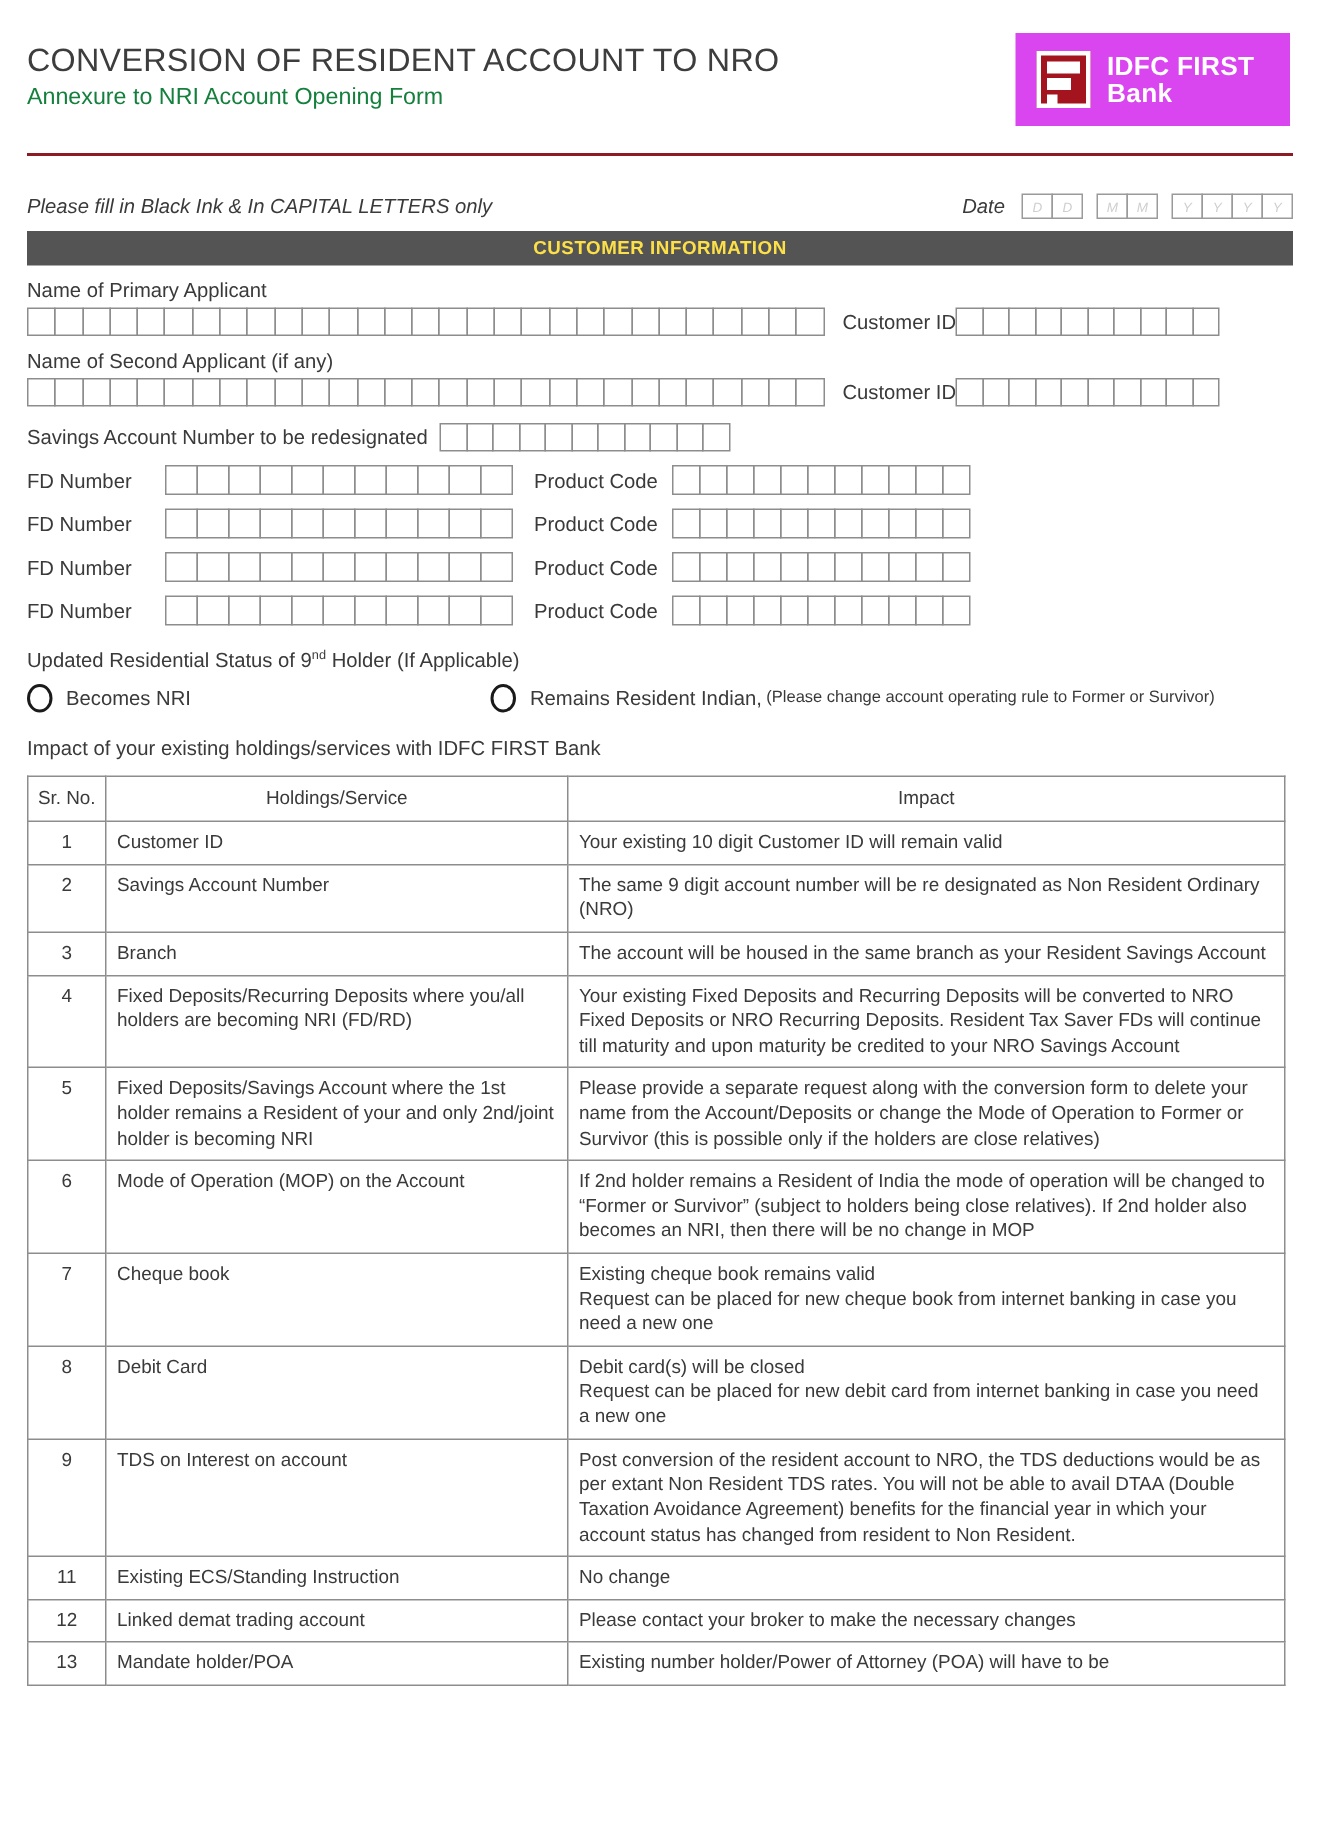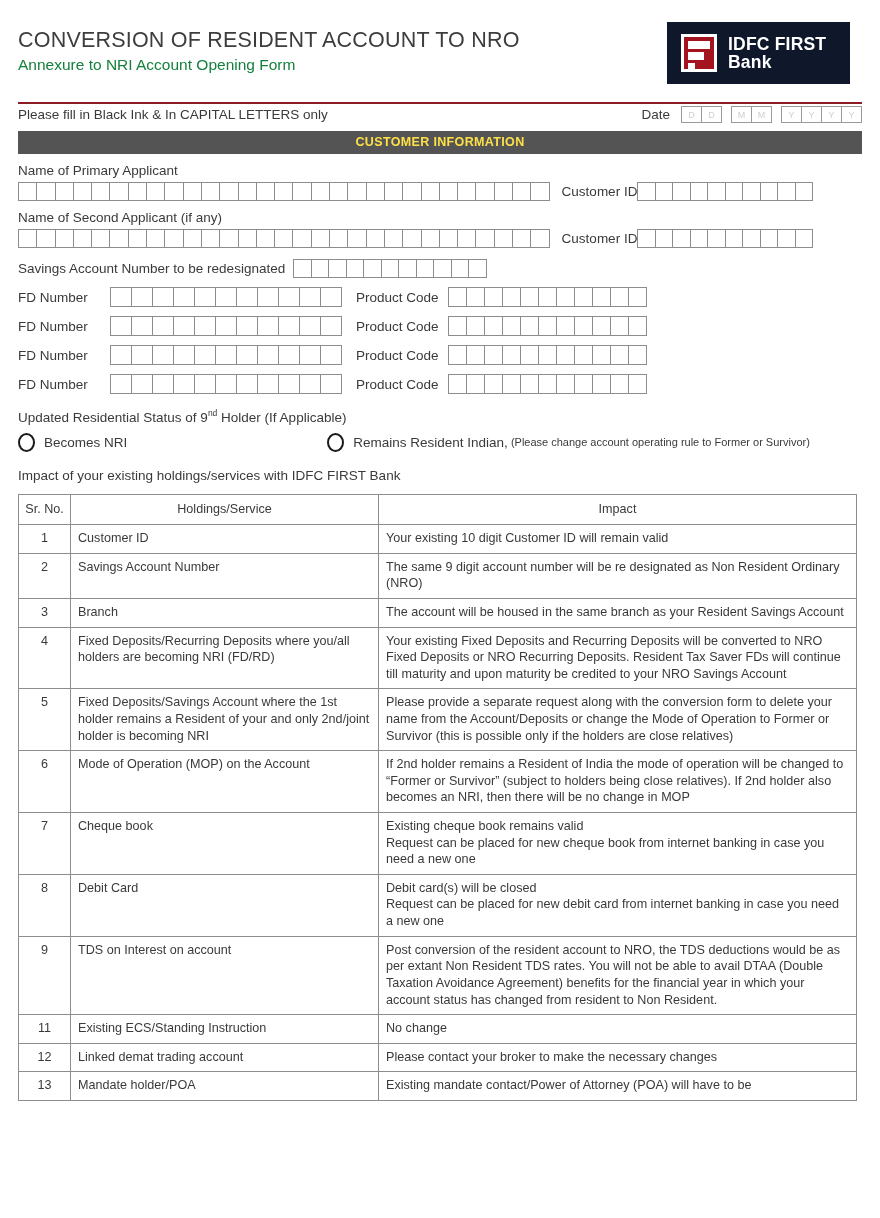--- a/index.html
+++ b/index.html
@@ -15,37 +15,37 @@
   }
   .page { position: relative; width: 880px; height: 1218px; padding: 0 18px; }
 
   
   .header { display: flex; justify-content: space-between; align-items: flex-start;
             padding-top: 22px; }
   .titles { padding-top: 6px; }
   .title-main { font-size: 21.5px; letter-spacing: .2px; color: #3d3d3d; font-weight: 400; line-height: 1.15; }
   .title-sub  { font-size: 15.5px; color: #15803d; margin-top: 3px; font-weight: 400; }
 
-  .logo { width: 183px; height: 62px; background: #0f172a; display: flex;
-          align-items: center; gap: 11px; padding-left: 14px; margin-right: 12px;}
+  .logo { width: 183px; height: 62px; background: #d946ef; display: flex;
+          align-items: center; gap: 11px; padding-left: 14px; margin-right: 2px;}
   .logo-mark { width: 36px; height: 38px; border: 3px solid #ffffff; position: relative;
                flex: 0 0 auto; background: #a3141f; }
   .logo-mark i { position: absolute; background: #ffffff; display: block; }
   .logo-mark .b1 { left: 4px;  top: 4px;   width: 22px; height: 8px; }
   .logo-mark .b2 { left: 4px;  top: 15px;  width: 16px; height: 8px; }
   .logo-mark .b3 { left: 4px;  top: 26px;  width: 7px;  height: 7px; }
   .logo-text { color: #fff; line-height: 1.05; }
   .logo-l1 { font-size: 17.5px; font-weight: bold; letter-spacing: .2px; }
   .logo-l2 { font-size: 17.5px; font-weight: bold; letter-spacing: .2px; }
 
   .rule { height: 2px; background: #8c1c24; margin-top: 18px; }
 
   
   .noterow { display: flex; align-items: center; justify-content: space-between;
-             margin-top: 2px; }
+             margin-top: 25px; font-style: italic; }
   .note { font-size: 13.5px; color: #3a3a3a; }
   .daterow { display: flex; align-items: center; gap: 9px; }
   .date-label { font-size: 13.5px; margin-right: 2px; }
   .dgrp { display: flex; }
   .dbox { width: 21px; height: 17px; border: 1px solid #9a9a9a; margin-left: -1px;
           font-size: 9px; color: #cfcfcf; display: flex; align-items: center;
           justify-content: center; }
   .dgrp .dbox:first-child { margin-left: 0; }
 
   
@@ -462,18 +462,18 @@
           <td>No change</td>
         </tr>
         <tr>
           <td class="sr">12</td>
           <td>Linked demat trading account</td>
           <td>Please contact your broker to make the necessary changes</td>
         </tr>
         <tr>
           <td class="sr">13</td>
           <td>Mandate holder/POA</td>
-          <td>Existing mandate contact/Power of Attorney (POA) will have to be</td>
+          <td>Existing number holder/Power of Attorney (POA) will have to be</td>
         </tr>
       </tbody>
   </table>
 
 </div>
 
 </body></html>

